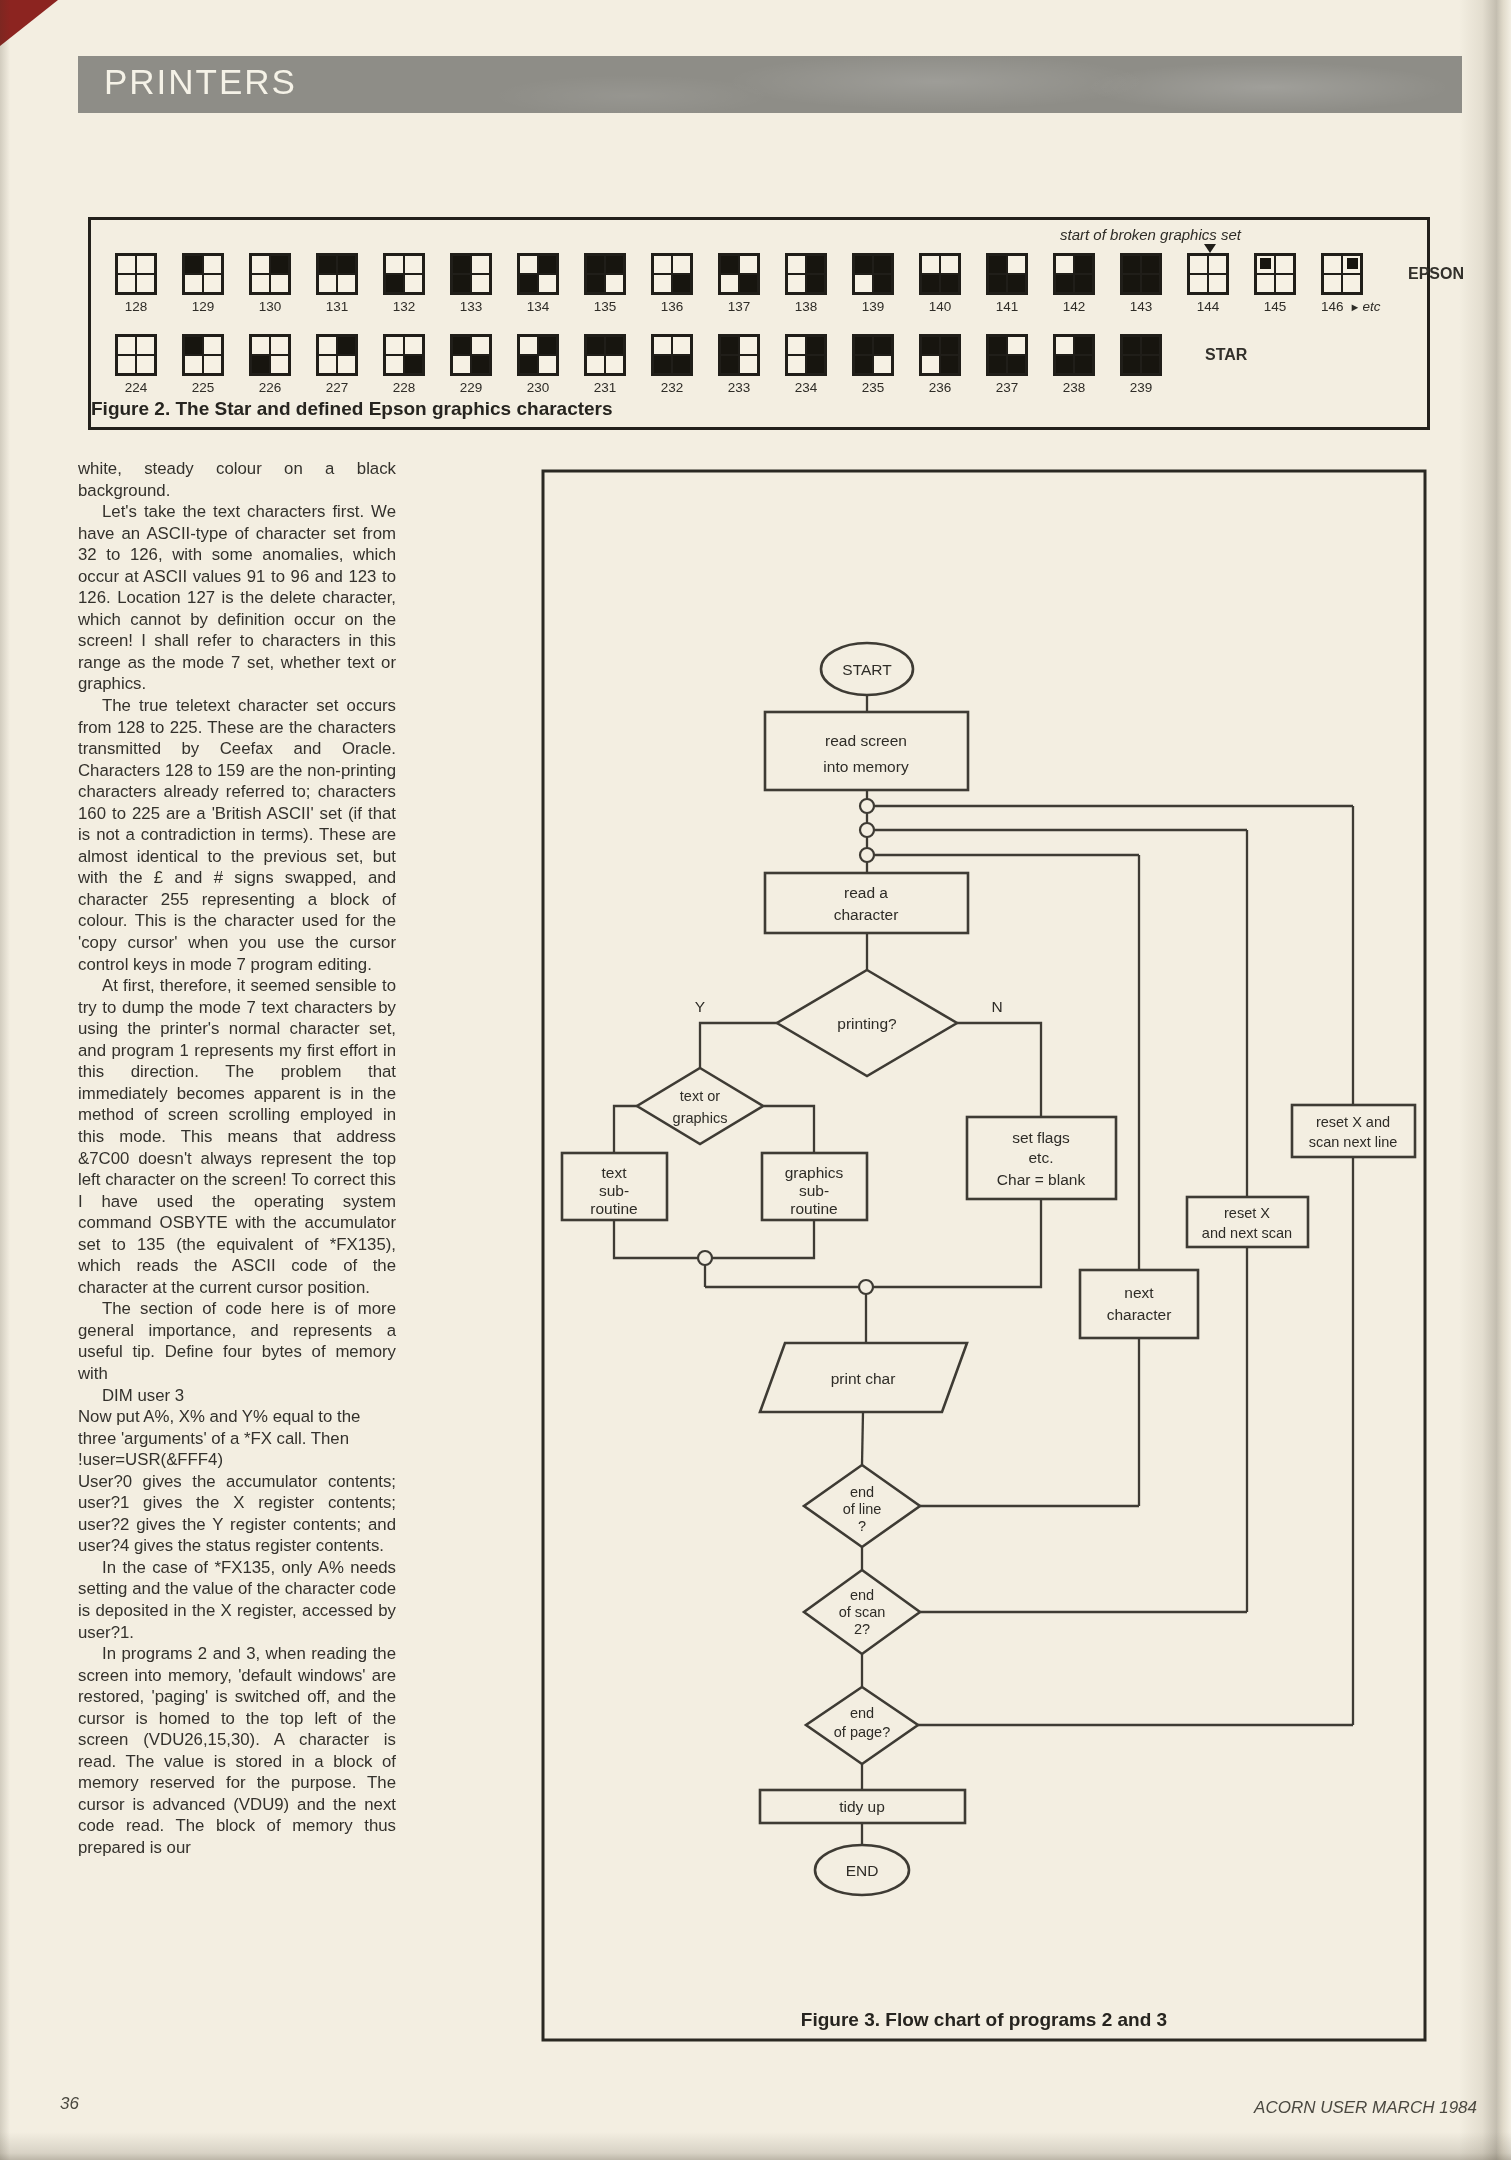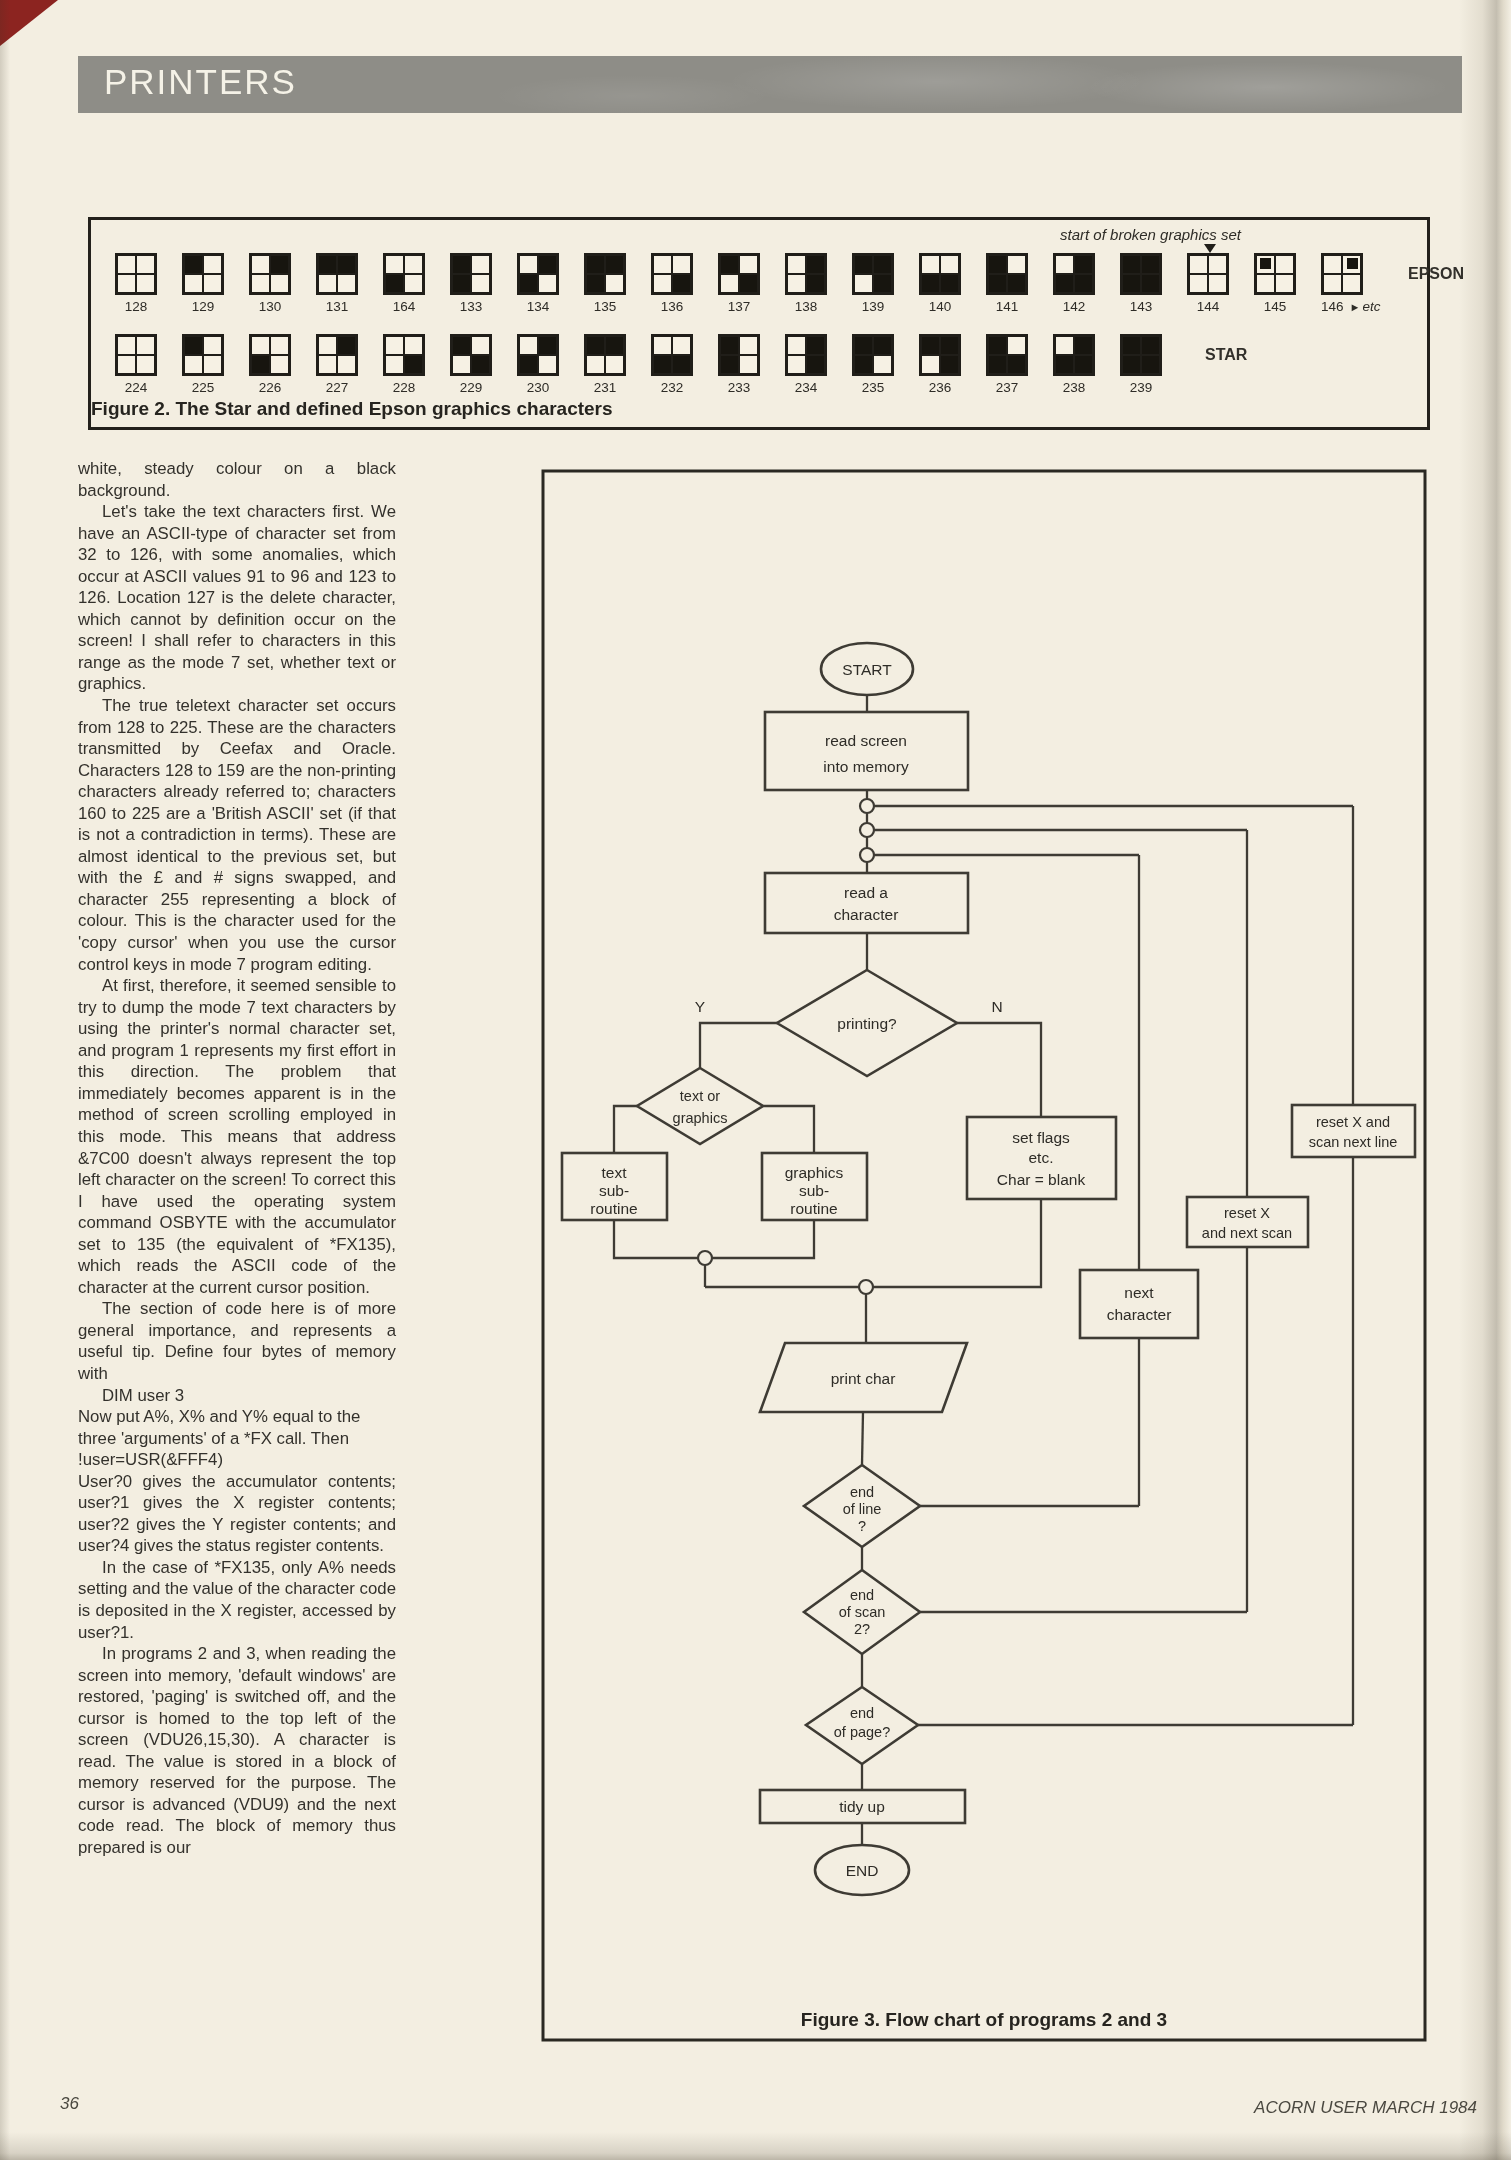--- a/index.html
+++ b/index.html
@@ -123,21 +123,21 @@
           </div>
           <div class="cnum">131</div>
         </div>
         <div class="cu">
           <div class="gcell">
             <div class="q"></div>
             <div class="q"></div>
             <div class="q f"></div>
             <div class="q"></div>
           </div>
-          <div class="cnum">164</div>
+          <div class="cnum">132</div>
         </div>
         <div class="cu">
           <div class="gcell">
             <div class="q f"></div>
             <div class="q"></div>
             <div class="q f"></div>
             <div class="q"></div>
           </div>
           <div class="cnum">133</div>
         </div>

